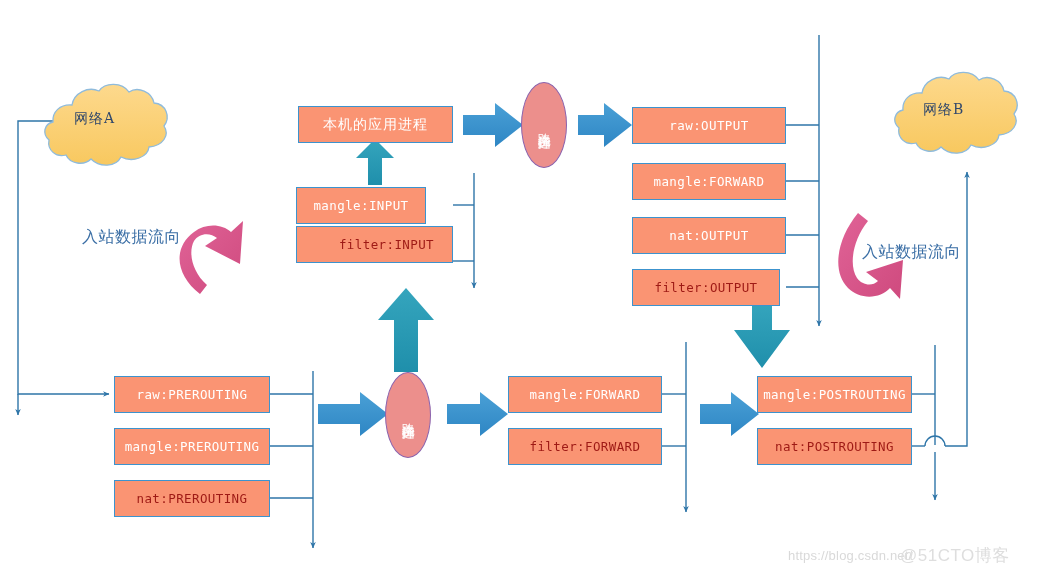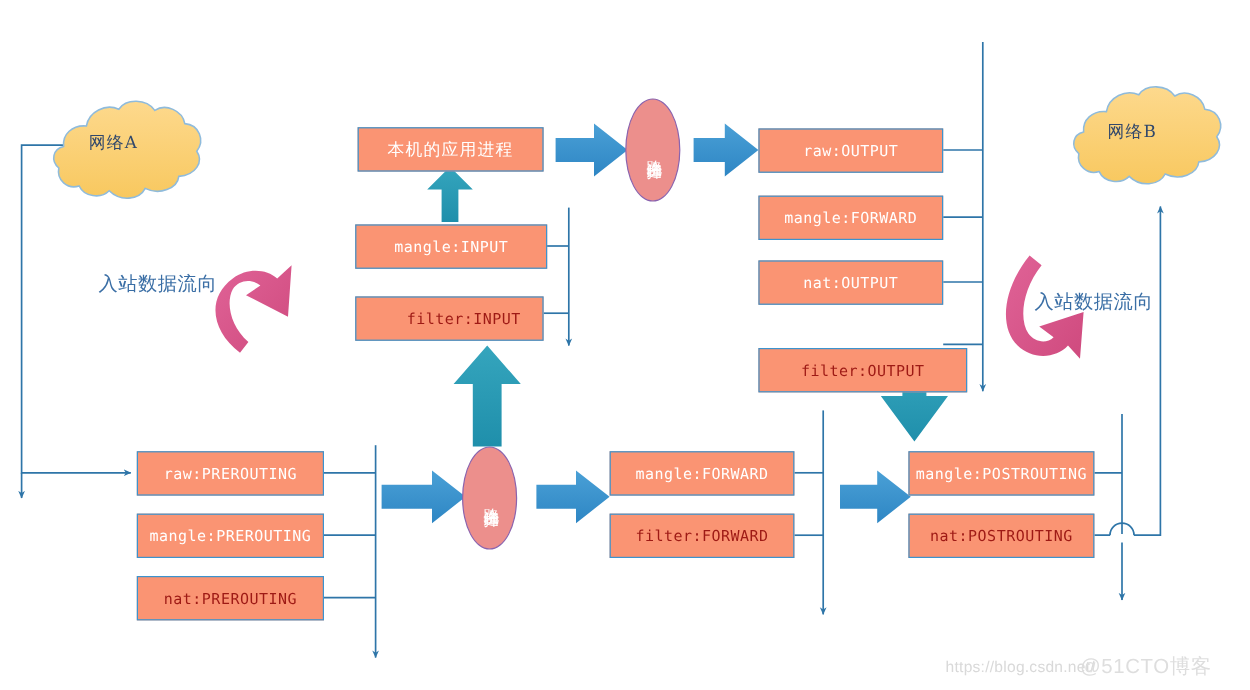--- a/index.html
+++ b/index.html
@@ -239,27 +239,27 @@
 
   <div class="box cn" style="left:298px; top:106px; width:155px; height:37px;">本机的应用进程</div>
 
   <div class="route" style="left:521px; top:82px; width:46px; height:86px;">
     <span>路由选择</span>
   </div>
   <div class="route" style="left:385px; top:372px; width:46px; height:86px;">
     <span>路由选择</span>
   </div>
 
-  <div class="box" style="left:296px; top:187px; width:160px; height:37px;">mangle:INPUT</div>
-  <div class="box dark" style="left:296px; top:247px; width:157px; height:37px;padding-left:24px;">filter:INPUT</div>
+  <div class="box" style="left:296px; top:187px; width:130px; height:37px;">mangle:INPUT</div>
+  <div class="box dark" style="left:296px; top:226px; width:157px; height:37px;padding-left:24px;">filter:INPUT</div>
 
   <div class="box" style="left:632px; top:107px; width:154px; height:37px;">raw:OUTPUT</div>
   <div class="box" style="left:632px; top:163px; width:154px; height:37px;">mangle:FORWARD</div>
   <div class="box" style="left:632px; top:217px; width:154px; height:37px;">nat:OUTPUT</div>
-  <div class="box dark" style="left:632px; top:269px; width:174px; height:37px;margin-top:21px;">filter:OUTPUT</div>
+  <div class="box dark" style="left:632px; top:269px; width:148px; height:37px;">filter:OUTPUT</div>
 
   <div class="box" style="left:114px; top:428px; width:156px; height:37px;">mangle:PREROUTING</div>
   <div class="box" style="left:114px; top:376px; width:156px; height:37px;">raw:PREROUTING</div>
   <div class="box dark" style="left:114px; top:480px; width:156px; height:37px;">nat:PREROUTING</div>
 
   <div class="box" style="left:508px; top:376px; width:154px; height:37px;">mangle:FORWARD</div>
   <div class="box dark" style="left:508px; top:428px; width:154px; height:37px;">filter:FORWARD</div>
 
   <div class="box" style="left:757px; top:376px; width:155px; height:37px;">mangle:POSTROUTING</div>
   <div class="box dark" style="left:757px; top:428px; width:155px; height:37px;">nat:POSTROUTING</div>

